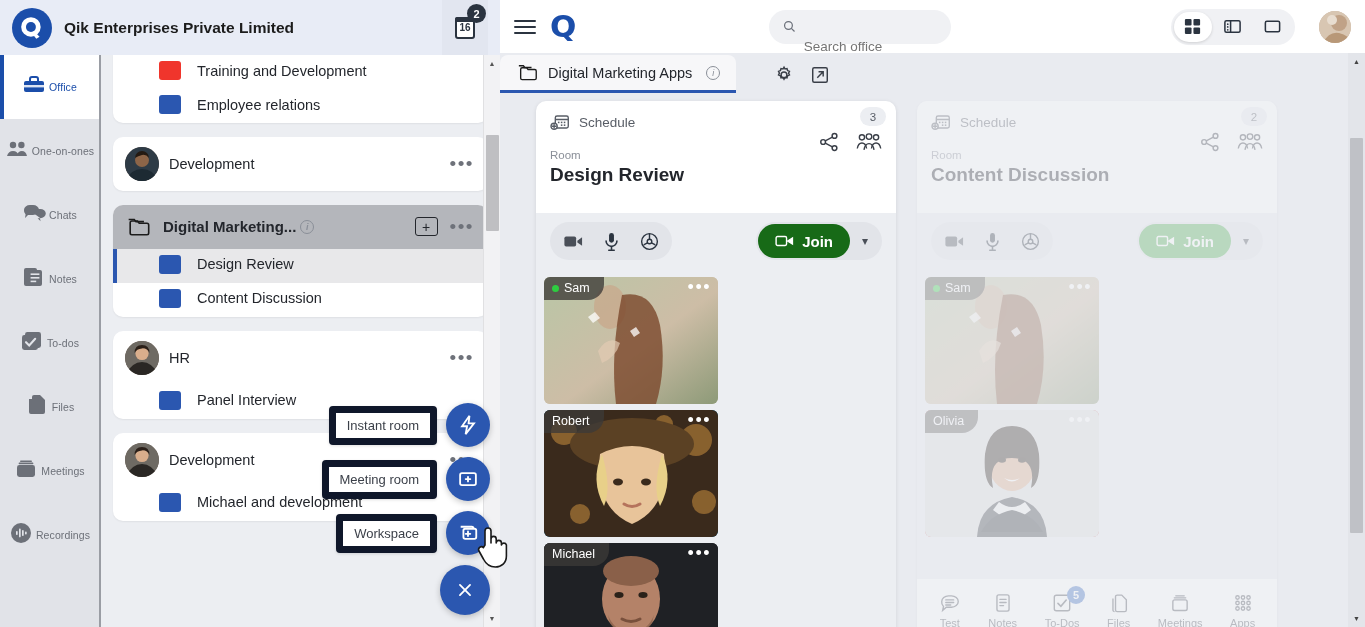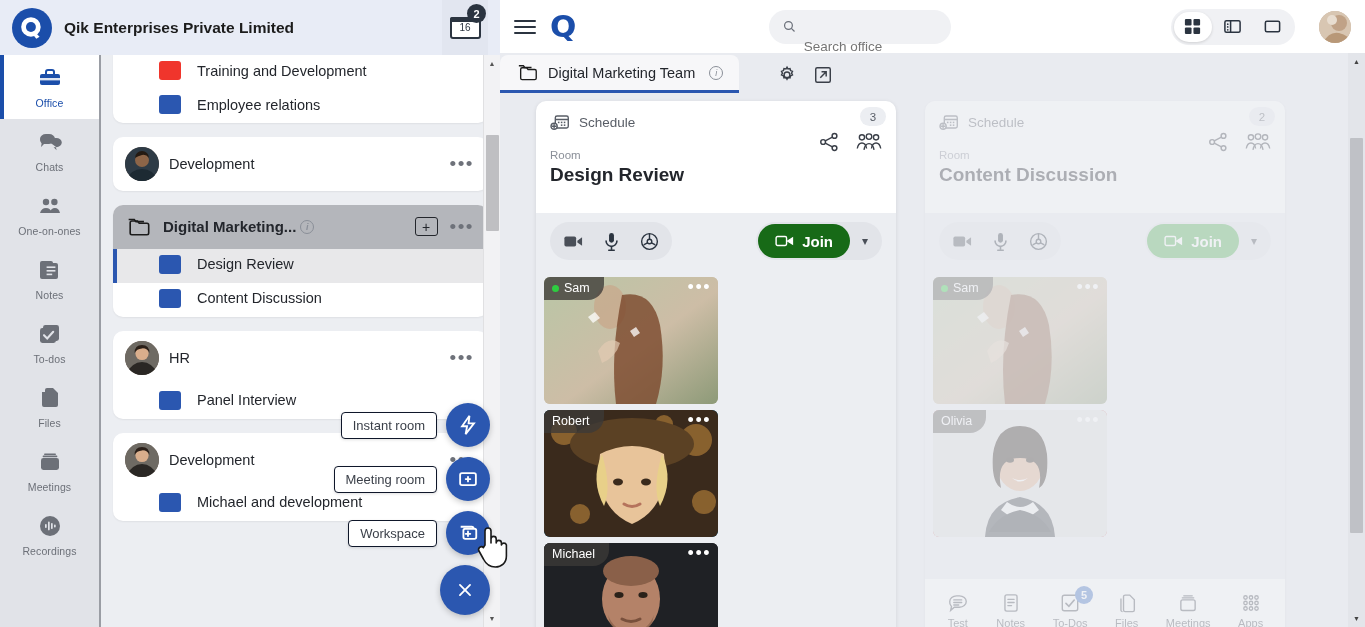--- a/index.html
+++ b/index.html
@@ -24,44 +24,44 @@
     background: #1b4eaa; display: flex; align-items: center; justify-content: center;
     flex: 0 0 40px; margin-right: 12px;
   }
   .org-logo svg { width: 26px; height: 26px; }
   .org-text { flex: 1; }
   .org-name { font-size: 15.5px; font-weight: bold; color: #1c1c1c; line-height: 1.15; }
   .org-sub { font-size: 11.5px; color: #555b66; line-height: 1.3; margin-top: 1px; }
   .cal-wrap { position: relative; width: 46px; height: 55px; display: flex;
     align-items: center; justify-content: center; background: #e2e6f0; }
   .cal-icon {
-    width: 31px; height: 22px; border: 2px solid #2b3440; border-radius: 3px;
+    width: 20px; height: 22px; border: 2px solid #2b3440; border-radius: 3px;
     background: #fff; display: flex; align-items: center; justify-content: center;
-    font-size: 10px; color: #2b3440; font-weight: 400; position: relative;
+    font-size: 10px; color: #2b3440; font-weight: 700; position: relative;
   }
   .cal-icon::before {
     content:""; position:absolute; top:-2px; left:-2px; right:-2px; height:5px;
     background:#2b3440; border-radius:2px 2px 0 0;
   }
   .cal-badge {
     position: absolute; top: 4px; right: 2px; width: 19px; height: 19px;
     border-radius: 50%; background: #2b3440; color: #fff; font-size: 11px;
     display: flex; align-items: center; justify-content: center; font-weight: 600;
   }
 
   .left-body { flex: 1; display: flex; position: relative; min-height: 0; }
 
   
   .nav-rail {
     width: 101px; background: #e1e3e8; flex: 0 0 101px;
     display: flex; flex-direction: column; position: relative;
     border-right: 2px solid #9a9da4;
   }
   .nav-item {
-    height: 64px; display: flex; flex-direction: column; align-items: center;
+    height: 64px; display: flex; flex-direction: row; align-items: center;
     justify-content: center; gap: 3px; color: #6c7078; cursor: pointer;
   }
   .nav-item.active { background: #fff; color: #1b4eaa; }
   .nav-item.active::before {
     content:""; position: absolute; left: 0; width: 4px; height: 64px; background: #1b4eaa;
   }
   .nav-item svg { width: 24px; height: 24px; }
   .nav-label { font-size: 10.5px; letter-spacing: .1px; }
 
   
@@ -107,21 +107,21 @@
   .vscroll .arrow { height: 17px; display: flex; align-items: center; justify-content: center;
     font-size: 7px; color: #555; }
   .vscroll .thumb { position: absolute; left: 2px; width: 13px; background: #bfbfc2;
     border-radius: 1px; }
 
   
   .fab-stack { position: absolute; right: 10px; bottom: 12px; width: 160px;
     display: flex; flex-direction: column; align-items: flex-end; gap: 10px; z-index: 40; }
   .fab-row { display: flex; align-items: center; gap: 9px; }
   .fab-tip {
-    background: #fff; border: 1px solid #0f172a; border-radius: 4px;
+    background: #fff; border: 7px solid #0f172a; border-radius: 4px;
     padding: 5px 11px; font-size: 13px; color: #3a3f48; white-space: nowrap;
     box-shadow: 0 1px 3px rgba(0,0,0,.12);
   }
   .fab {
     width: 44px; height: 44px; border-radius: 50%; background: #2b57b0;
     display: flex; align-items: center; justify-content: center; flex: 0 0 44px;
     box-shadow: 0 2px 6px rgba(0,0,0,.22); cursor: pointer;
   }
   .fab svg { width: 22px; height: 22px; fill: none; stroke: #fff; stroke-width: 2; }
   .fab.close { width: 50px; height: 50px; flex: 0 0 50px; }
@@ -163,21 +163,21 @@
     background: #e9ebf0; padding-left: 0; }
   .tab {
     height: 38px; display: flex; align-items: center; gap: 10px; padding: 0 16px;
     background: #f7f7f9; border-radius: 8px 8px 0 0; font-size: 14.5px; color: #23262c;
     border-bottom: 3px solid #2b57b0; cursor: pointer;
   }
   .tab svg { width: 22px; height: 19px; }
   .tab-actions { display: flex; align-items: center; gap: 16px; padding: 0 20px 8px 38px; }
   .tab-actions svg { width: 20px; height: 20px; cursor: pointer; }
 
-  .cards-area { flex: 1; position: relative; padding: 8px 0 0 36px; display: flex; gap: 29px;
+  .cards-area { flex: 1; position: relative; padding: 8px 0 0 36px; display: flex; gap: 21px;
     overflow: hidden; }
 
   .room-card {
     width: 360px; background: #fff; border-radius: 10px; display: flex;
     flex-direction: column; overflow: hidden; box-shadow: 0 1px 4px rgba(0,0,0,.10);
     height: 540px;
   }
   .room-card.dim { opacity: .30; }
   .rc-head { padding: 12px 14px 10px 14px; position: relative; min-height: 112px; }
   .rc-schedule { display: flex; align-items: center; gap: 8px; font-size: 13.5px; color: #585d66; }
@@ -276,33 +276,33 @@
           <div class="nav-item active">
             <span><svg viewBox="0 0 24 24" fill="currentColor">
                 <rect x="2" y="8" width="20" height="11" rx="2"></rect>
                 <path d="M8 8 V6 a2 2 0 0 1 2-2 h4 a2 2 0 0 1 2 2 V8" fill="none" stroke="currentColor" stroke-width="2"></path>
                 <rect x="2" y="12" width="20" height="2.4" fill="#fff" opacity=".85"></rect>
               </svg></span>
             <span class="nav-label">Office</span>
           </div>
           <div class="nav-item">
             <span><svg viewBox="0 0 24 24" fill="currentColor">
-                <path d="M2 9 a6 5 0 0 1 6-5 h3 a6 5 0 0 1 0 10 H6 l-3 3 .6-3.6A5 5 0 0 1 2 9Z"></path>
-                <path d="M12 12.6 a5.6 4.6 0 0 1 5.6-4.6 h.6 a5.6 4.6 0 0 1 0 9.2 h-2.6 l3 3 -.8-3.4Z"></path>
-              </svg></span>
-            <span class="nav-label">Chats</span>
-          </div>
-          <div class="nav-item">
-            <span><svg viewBox="0 0 24 24" fill="currentColor">
                 <circle cx="8" cy="8" r="3.2"></circle>
                 <circle cx="16.4" cy="8" r="3.2"></circle>
                 <path d="M2 19 q1.5-5 6-5 t6 5Z"></path>
                 <path d="M11.5 19 q1.5-5 5.4-5 t5.1 5Z"></path>
               </svg></span>
             <span class="nav-label">One-on-ones</span>
+          </div>
+          <div class="nav-item">
+            <span><svg viewBox="0 0 24 24" fill="currentColor">
+                <path d="M2 9 a6 5 0 0 1 6-5 h3 a6 5 0 0 1 0 10 H6 l-3 3 .6-3.6A5 5 0 0 1 2 9Z"></path>
+                <path d="M12 12.6 a5.6 4.6 0 0 1 5.6-4.6 h.6 a5.6 4.6 0 0 1 0 9.2 h-2.6 l3 3 -.8-3.4Z"></path>
+              </svg></span>
+            <span class="nav-label">Chats</span>
           </div>
           <div class="nav-item">
             <span><svg viewBox="0 0 24 24" fill="currentColor">
                 <rect x="2" y="3" width="13" height="18" rx="2"></rect>
                 <rect x="6" y="5" width="14" height="16" rx="2"></rect>
                 <rect x="8.6" y="8.4" width="8.8" height="1.6" fill="#e1e3e8"></rect>
                 <rect x="8.6" y="12" width="8.8" height="1.6" fill="#e1e3e8"></rect>
                 <rect x="8.6" y="15.6" width="5.6" height="1.6" fill="#e1e3e8"></rect>
               </svg></span>
             <span class="nav-label">Notes</span>
@@ -536,21 +536,21 @@
           </svg>
       </div>
     </div>
 
     <div class="tab-bar">
       <div class="tab">
         <svg viewBox="0 0 24 21" fill="none" stroke="#1c1c1c" stroke-width="1.5">
             <path d="M5 4 h5 l1.6 2 H19 a1.6 1.6 0 0 1 1.6 1.6 v8 a1.6 1.6 0 0 1-1.6 1.6 H5 a1.6 1.6 0 0 1-1.6-1.6 v-10 A1.6 1.6 0 0 1 5 4Z" transform="translate(1.6,1.2)"></path>
             <path d="M3 3 h5 l1.6 2 H17"></path>
           </svg>
-        <span>Digital Marketing Team</span>
+        <span>Digital Marketing Apps</span>
         <span class="info-i">i</span>
       </div>
       <div class="tab-actions">
         <svg viewBox="0 0 22 22" fill="none" stroke="#3a3f48" stroke-width="1.6">
             <circle cx="11" cy="11" r="3.2"></circle>
             <path d="M11 2.4 l1.1 2 2.2-.5 .6 2.2 2.1 .9 -1 2 1 2 -2.1 .9 -.6 2.2 -2.2-.5 -1.1 2 -1.1-2 -2.2 .5 -.6-2.2 -2.1-.9 1-2 -1-2 2.1-.9 .6-2.2 2.2 .5Z"></path>
           </svg>
         <svg viewBox="0 0 22 22" fill="none" stroke="#3a3f48" stroke-width="1.6">
             <rect x="3" y="3" width="16" height="16" rx="1.6"></rect>
             <path d="M8 14 L14.5 7.5 M9.4 7.5 H14.5 V12.6"></path>

